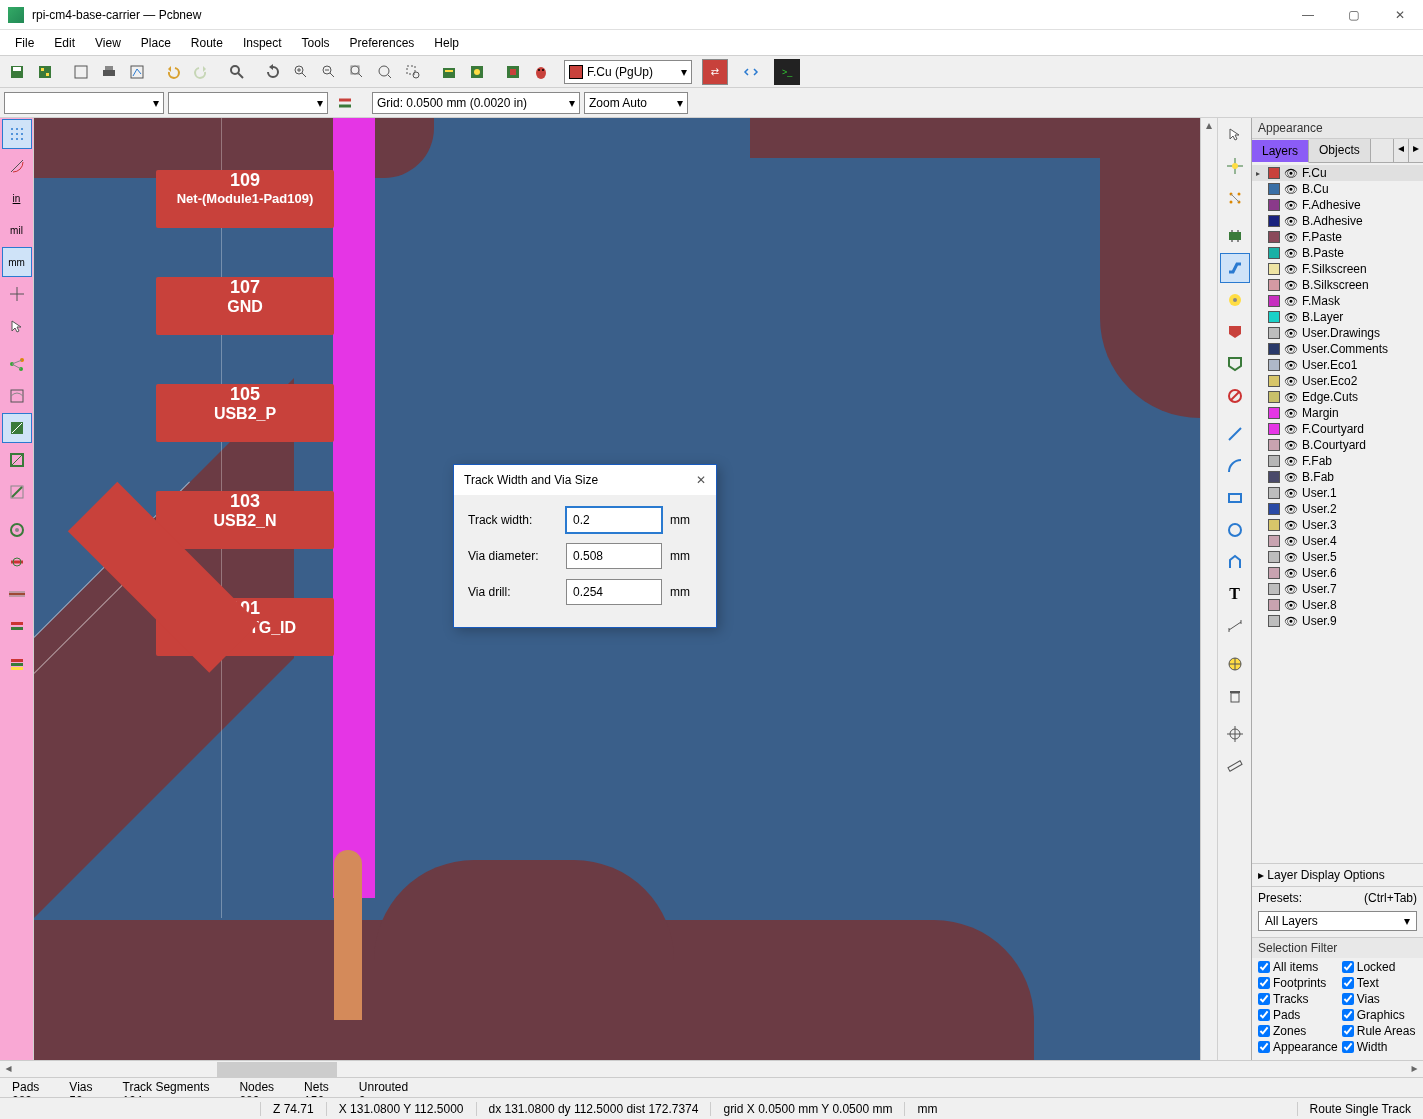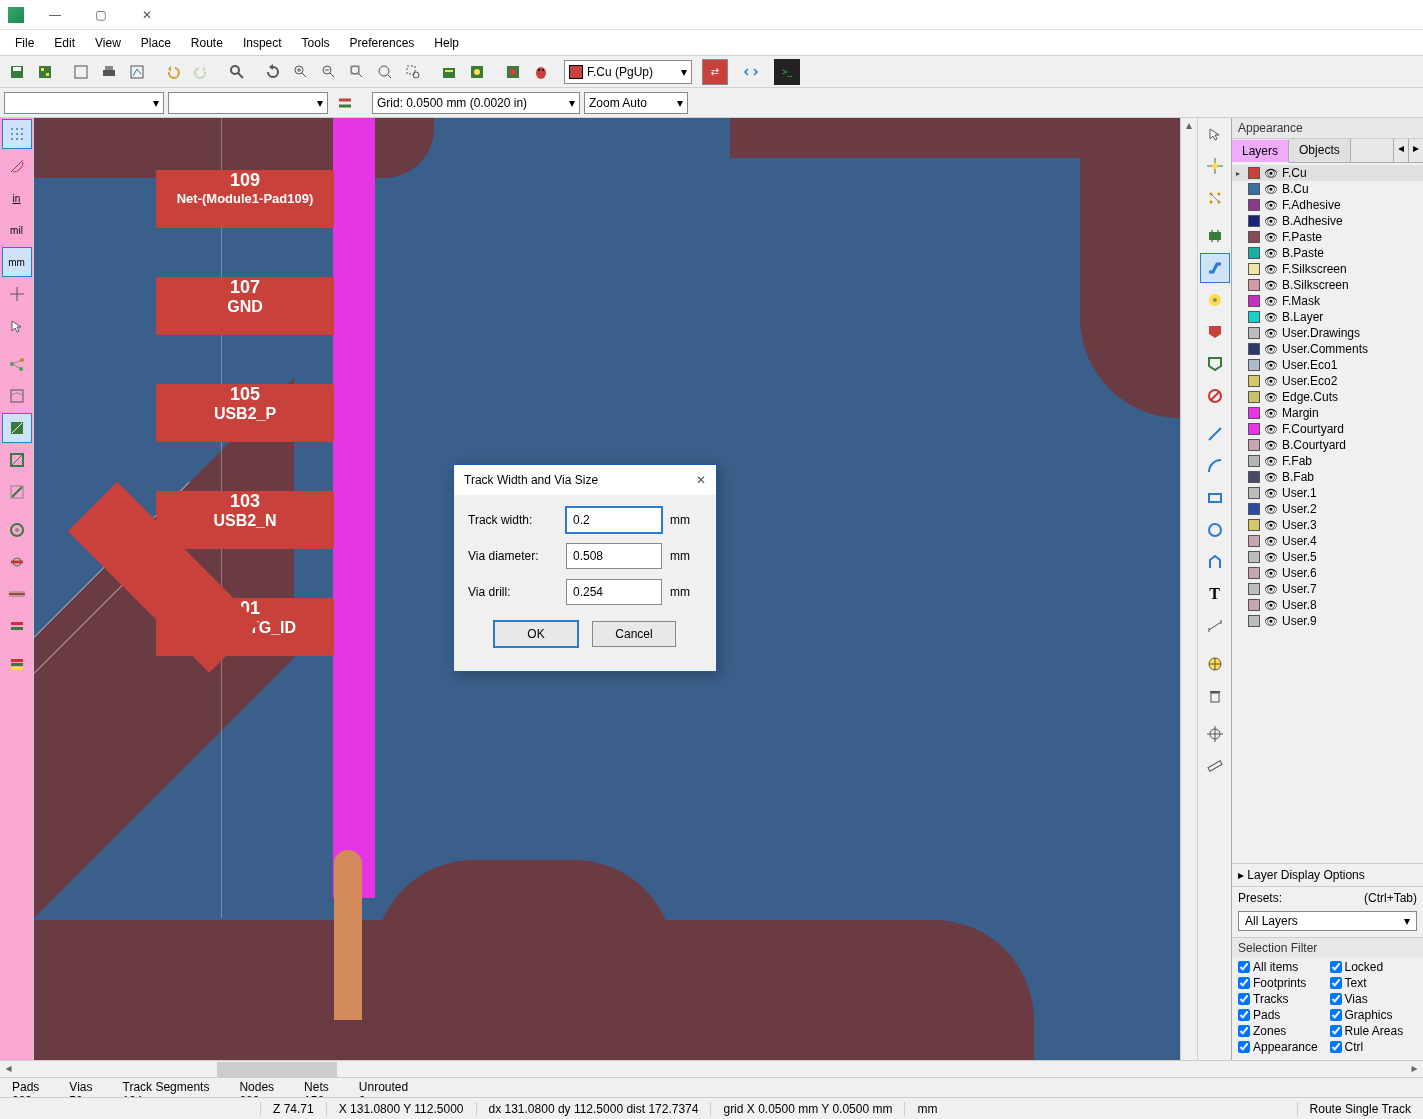--- a/index.html
+++ b/index.html
@@ -30,25 +30,25 @@
 .pad-row { position:absolute; background:#c8413b; text-align:center; font-family:"Courier New",monospace; color:#fff; border-radius:2px; }
 .pad-num { font-size:18px; font-weight:bold; }
 .pad-net { font-size:16px; font-weight:bold; }
 .pink-col { position:absolute; left:299px; top:0; width:42px; height:780px; background:#e535e5; }
 .orange-col { position:absolute; left:300px; top:732px; width:28px; height:170px; background:#d48a5a; border-radius:14px 14px 0 0; }
 .thin-white { position:absolute; top:0; width:1px; height:800px; background:rgba(255,255,255,0.3); }
 .lline { position:absolute; height:1px; background:rgba(255,255,255,0.5); transform-origin:left center; }
 .rtool { width:34px; background:#f0f0f0; display:flex; flex-direction:column; border-left:1px solid #d0d0d0; }
 .rtool .tbtn { width:30px;height:30px;margin:1px auto; }
 .rtool .tbtn.active-route { border:1px solid #2a7ad0; background:#cfe3f8; }
-.rpanel { width:192px; background:#f0f0f0; display:flex; flex-direction:column; border-left:1px solid #aaa; overflow:hidden;}
+.rpanel { width:172px; background:#f0f0f0; display:flex; flex-direction:column; border-left:1px solid #aaa; overflow:hidden;}
 .rpanel-title { background:#e8e8e8; padding:3px 6px; font-weight:normal; border-bottom:1px solid #ccc; color:#333;}
 .tabs { display:flex; border-bottom:1px solid #aaa; background:#e8e8e8;}
 .tab { padding:4px 10px; background:#e0e0e0; border-right:1px solid #aaa; }
-.tab.active { background:#f0abfc; border-bottom:1px solid #f0f0f0; position:relative; top:1px;}
+.tab.active { background:#8b5cf6; border-bottom:1px solid #f0f0f0; position:relative; top:1px;}
 .tab-scroll { display:flex; margin-left:auto; }
 .tab-scroll span { padding:2px 4px; border-left:1px solid #aaa;}
 .layers { flex:1; overflow:auto; padding:2px 0; }
 .layer-row { display:flex; align-items:center; padding:1px 4px; gap:4px; }
 .layer-row.sel { background:#e0e0e0; }
 .tri { width:8px; color:#444; font-size:8px;}
 .sw { width:12px;height:12px;border:1px solid #555;}
 .eye { font-size:11px; }
 .ldo { padding:4px 6px; border-top:1px solid #ccc; }
 .presets { padding:4px 6px; border-top:1px solid #ccc; display:flex; justify-content:space-between;}
@@ -80,20 +80,21 @@
 svg { width: 16px; height: 16px; }
 .statgrp { display:flex; flex-direction:column; }
 .statgrp .sh { font-size:12px; }
 .statgrp .sv { font-size:12px; }
 </style>
 </head>
 <body>
 
 <div class="titlebar">
   <div class="titlebar-icon"></div>
+  <div class="title-text">rpi-cm4-base-carrier — Pcbnew</div>
   <div class="winbtns">
     <div class="winbtn">—</div>
     <div class="winbtn">▢</div>
     <div class="winbtn">✕</div>
   </div>
 </div>
 
 <div class="menubar">
   <div class="menuitem">File</div>
   <div class="menuitem">Edit</div>
@@ -793,21 +794,21 @@
           <label class="chk">
             <input type="checkbox" checked="" style="">
             <span>Rule Areas</span>
           </label>
           <label class="chk">
             <input type="checkbox" checked="" style="">
             <span>Appearance</span>
           </label>
           <label class="chk">
             <input type="checkbox" checked="" style="">
-            <span>Ctrl</span>
+            <span>Width</span>
           </label>
         </div>
     </div>
   </div>
 </div>
 
 <div class="scrollh">
     <span class="arr">◂</span>
     <div class="thumb"></div>
     <span class="arr" style="margin-left:auto">▸</span>
@@ -864,18 +865,14 @@
     <div class="dlg-row">
       <label>Via diameter:</label>
       <input value="0.508" style="">
       <span>mm</span>
     </div>
     <div class="dlg-row">
       <label>Via drill:</label>
       <input value="0.254" style="">
       <span>mm</span>
     </div>
-    <div class="dlg-btns">
-      <div class="dlg-btn def">OK</div>
-      <div class="dlg-btn">Cancel</div>
-    </div>
   </div>
 </div>
 
 </body></html>

